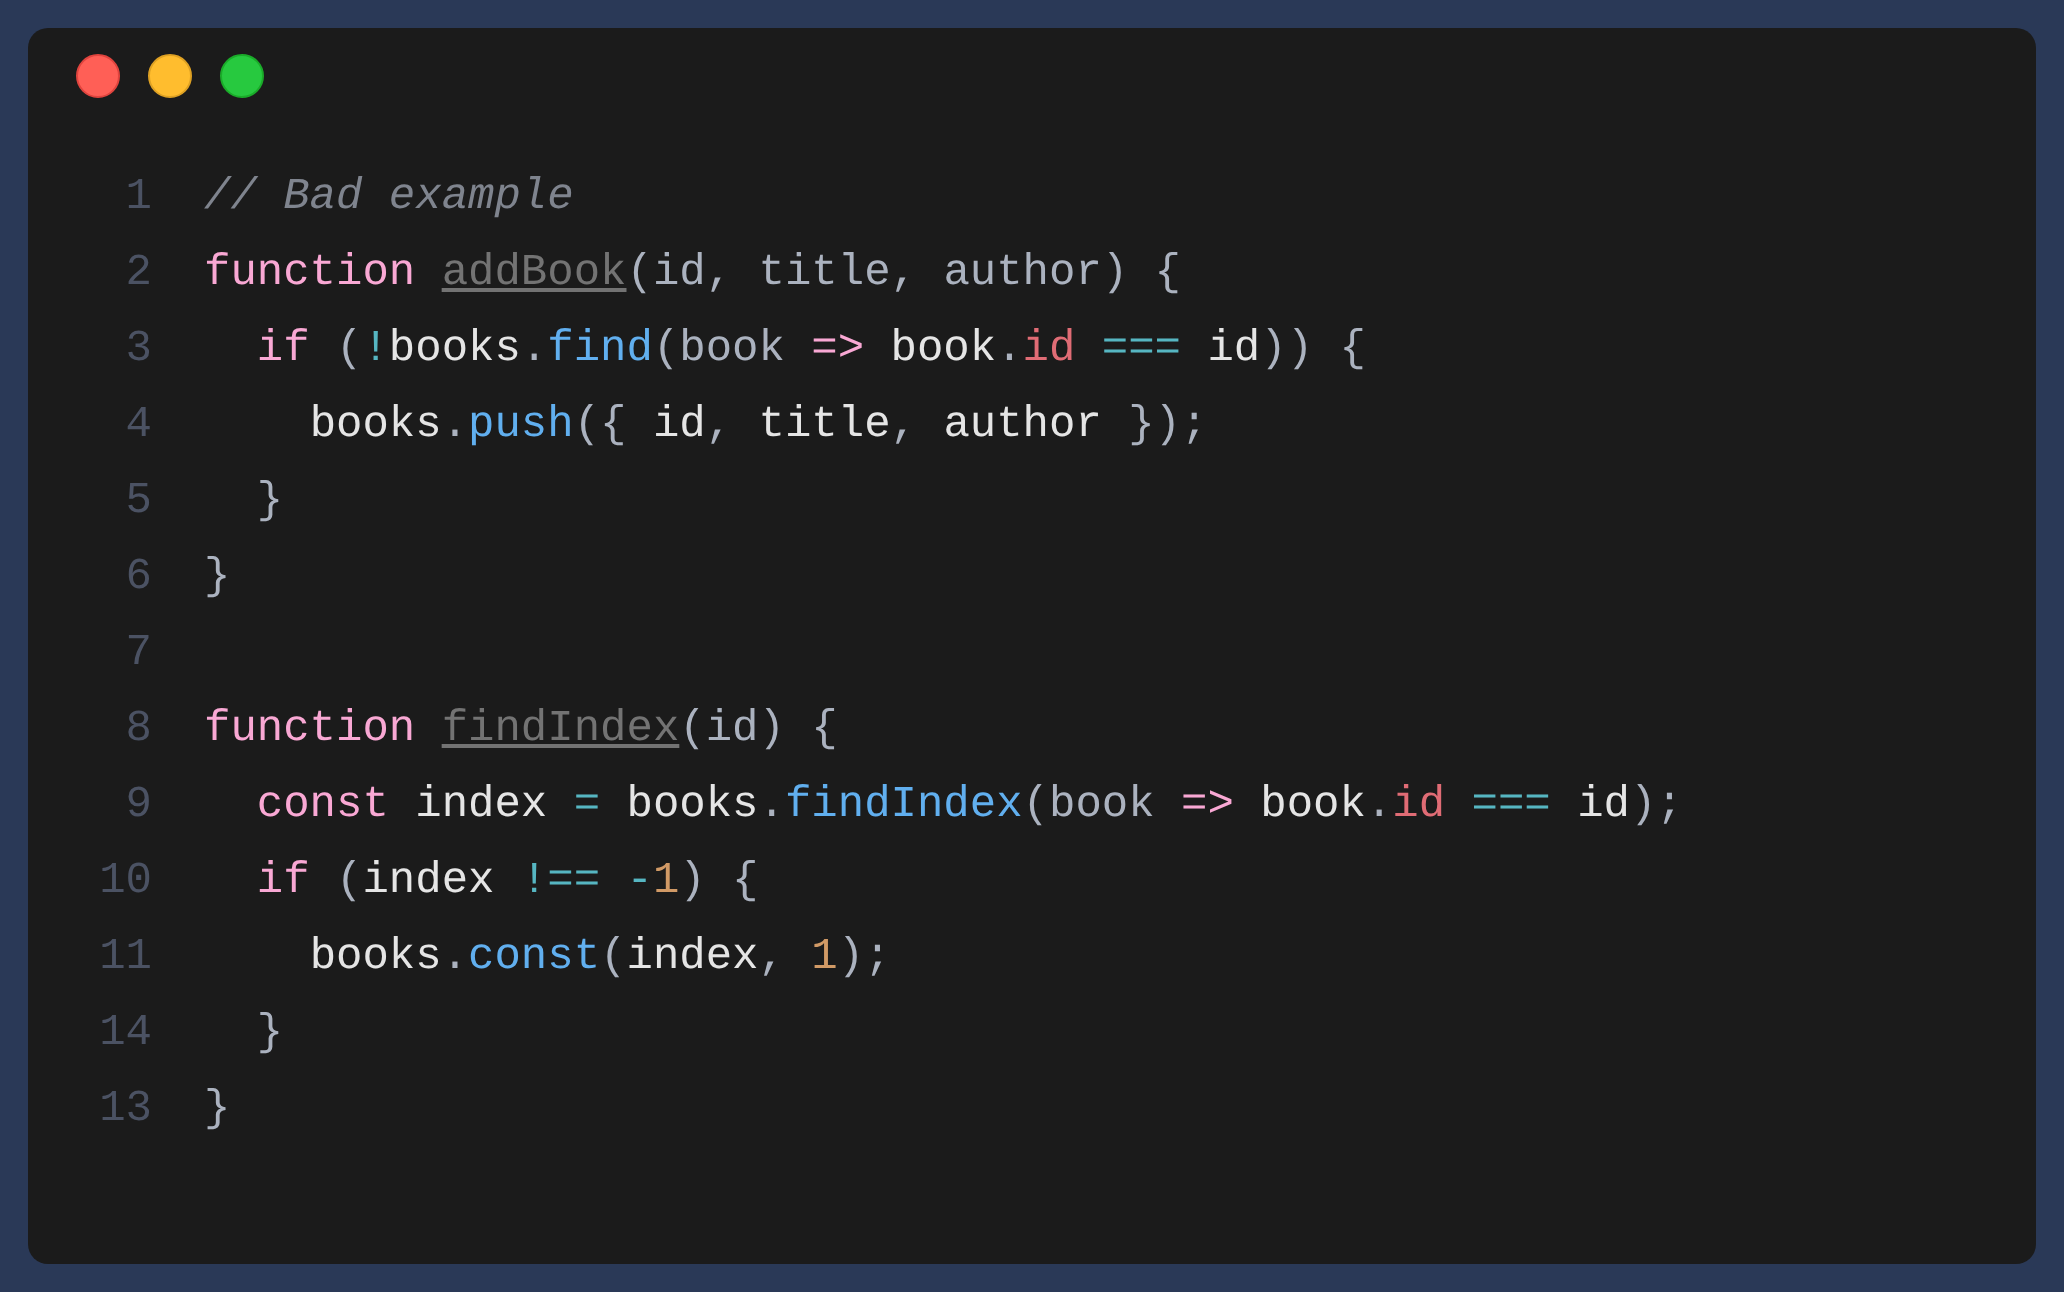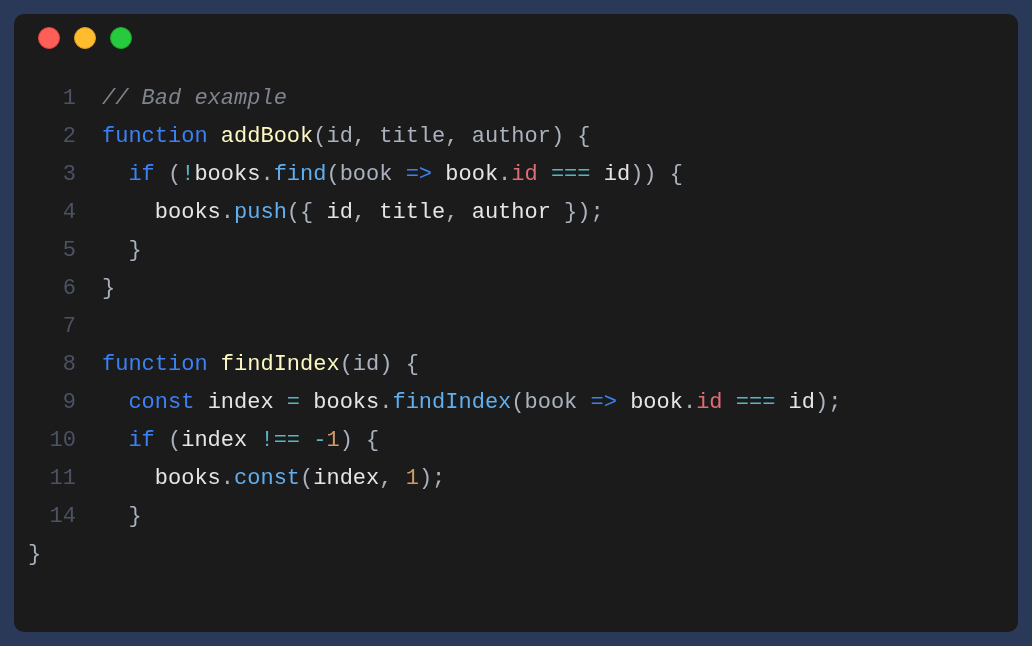--- a/index.html
+++ b/index.html
@@ -55,22 +55,22 @@
     color: #4b5263;
     padding-right: 26px;
     user-select: none;
     flex-shrink: 0;
   }
   .code {
     color: #abb2bf;
     text-align: center;
   }
   .tok-comment  { color: #7f848e; font-style: italic; }
-  .tok-keyword  { color: #3b82f6; }
-  .tok-funcdef  { color: #fef9c3; }
+  .tok-keyword  { color: #f9a8d4; }
+  .tok-funcdef  { color: #737373; text-decoration: underline; }
   .tok-param    { color: #abb2bf; }
   .tok-ident    { color: #e5e5e5; }
   .tok-propred  { color: #e06c75; }
   .tok-method   { color: #61afef; }
   .tok-punct    { color: #abb2bf; }
   .tok-op       { color: #56b6c2; }
   .tok-number   { color: #d19a66; }
   .tok-plain    { color: #abb2bf; }
 </style>
 </head>
@@ -88,15 +88,15 @@
       <div class="line"><span class="gutter">3</span><span class="code"><span class="tok-plain">  </span><span class="tok-keyword">if</span><span class="tok-plain"> </span><span class="tok-punct">(</span><span class="tok-op">!</span><span class="tok-ident">books</span><span class="tok-punct">.</span><span class="tok-method">find</span><span class="tok-punct">(</span><span class="tok-param">book</span><span class="tok-plain"> </span><span class="tok-keyword">=&gt;</span><span class="tok-plain"> </span><span class="tok-ident">book</span><span class="tok-punct">.</span><span class="tok-propred">id</span><span class="tok-plain"> </span><span class="tok-op">===</span><span class="tok-plain"> </span><span class="tok-ident">id</span><span class="tok-punct">)) {</span></span></div>
       <div class="line"><span class="gutter">4</span><span class="code"><span class="tok-plain">    </span><span class="tok-ident">books</span><span class="tok-punct">.</span><span class="tok-method">push</span><span class="tok-punct">({ </span><span class="tok-ident">id</span><span class="tok-punct">, </span><span class="tok-ident">title</span><span class="tok-punct">, </span><span class="tok-ident">author</span><span class="tok-punct"> });</span></span></div>
       <div class="line"><span class="gutter">5</span><span class="code"><span class="tok-plain">  </span><span class="tok-punct">}</span></span></div>
       <div class="line"><span class="gutter">6</span><span class="code"><span class="tok-punct">}</span></span></div>
       <div class="line"><span class="gutter">7</span><span class="code"><span class="tok-plain"></span></span></div>
       <div class="line"><span class="gutter">8</span><span class="code"><span class="tok-keyword">function</span><span class="tok-plain"> </span><span class="tok-funcdef">findIndex</span><span class="tok-punct">(</span><span class="tok-param">id</span><span class="tok-punct">) {</span></span></div>
       <div class="line"><span class="gutter">9</span><span class="code"><span class="tok-plain">  </span><span class="tok-keyword">const</span><span class="tok-plain"> </span><span class="tok-ident">index</span><span class="tok-plain"> </span><span class="tok-op">=</span><span class="tok-plain"> </span><span class="tok-ident">books</span><span class="tok-punct">.</span><span class="tok-method">findIndex</span><span class="tok-punct">(</span><span class="tok-param">book</span><span class="tok-plain"> </span><span class="tok-keyword">=&gt;</span><span class="tok-plain"> </span><span class="tok-ident">book</span><span class="tok-punct">.</span><span class="tok-propred">id</span><span class="tok-plain"> </span><span class="tok-op">===</span><span class="tok-plain"> </span><span class="tok-ident">id</span><span class="tok-punct">);</span></span></div>
       <div class="line"><span class="gutter">10</span><span class="code"><span class="tok-plain">  </span><span class="tok-keyword">if</span><span class="tok-plain"> </span><span class="tok-punct">(</span><span class="tok-ident">index</span><span class="tok-plain"> </span><span class="tok-op">!==</span><span class="tok-plain"> </span><span class="tok-op">-</span><span class="tok-number">1</span><span class="tok-punct">) {</span></span></div>
       <div class="line"><span class="gutter">11</span><span class="code"><span class="tok-plain">    </span><span class="tok-ident">books</span><span class="tok-punct">.</span><span class="tok-method">const</span><span class="tok-punct">(</span><span class="tok-ident">index</span><span class="tok-punct">, </span><span class="tok-number">1</span><span class="tok-punct">);</span></span></div>
       <div class="line"><span class="gutter">14</span><span class="code"><span class="tok-plain">  </span><span class="tok-punct">}</span></span></div>
-      <div class="line"><span class="code"><span class="tok-punct">}</span></span></div>
+      <div class="line"><span class="gutter">13</span><span class="code"><span class="tok-punct">}</span></span></div>
     </div>
 </div>
 
 </body></html>

